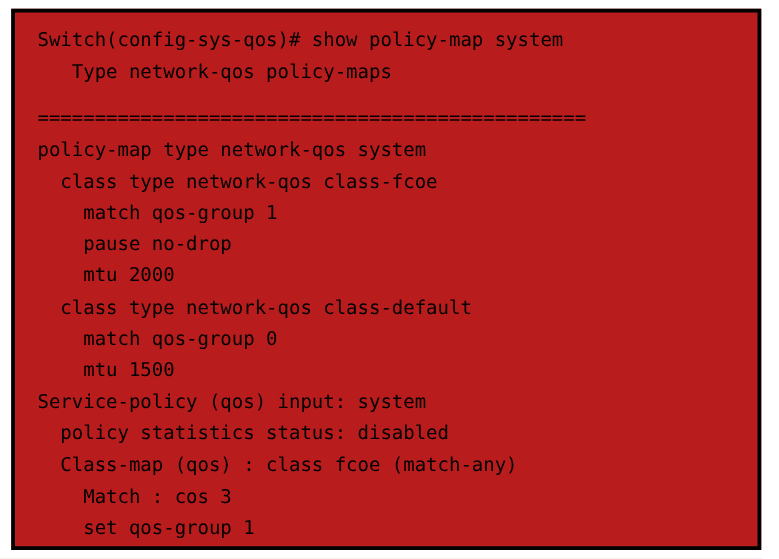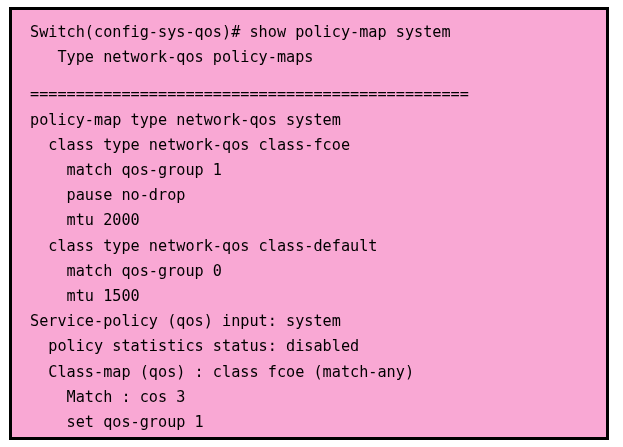--- a/index.html
+++ b/index.html
@@ -47,15 +47,15 @@
     min-height: 25.2px;
   }
   .term-line.blank {
     min-height: 12px;
     height: 12px;
   }
 </style>
 </head>
 <body>
 
-<div id="terminal-window" style="background: #f9a8d4; border-color: rgb(0, 0, 0); padding-left: 30px;">
+<div id="terminal-window" style="background: #b91c1c; border-color: rgb(0, 0, 0); padding-left: 30px;">
   <div id="terminal-output" style="color: rgb(0, 0, 0);"><span class="term-line">Switch(config-sys-qos)# show policy-map system</span><span class="term-line">   Type network-qos policy-maps</span><span class="term-line blank"></span><span class="term-line">================================================</span><span class="term-line">policy-map type network-qos system</span><span class="term-line">  class type network-qos class-fcoe</span><span class="term-line">    match qos-group 1</span><span class="term-line">    pause no-drop</span><span class="term-line">    mtu 2000</span><span class="term-line">  class type network-qos class-default</span><span class="term-line">    match qos-group 0</span><span class="term-line">    mtu 1500</span><span class="term-line">Service-policy (qos) input: system</span><span class="term-line">  policy statistics status: disabled</span><span class="term-line">  Class-map (qos) : class fcoe (match-any)</span><span class="term-line">    Match : cos 3</span><span class="term-line">    set qos-group 1</span><span class="term-line">  Class-map (qos) : class-default (match-any)</span></div>
 </div>
 
 </body></html>

